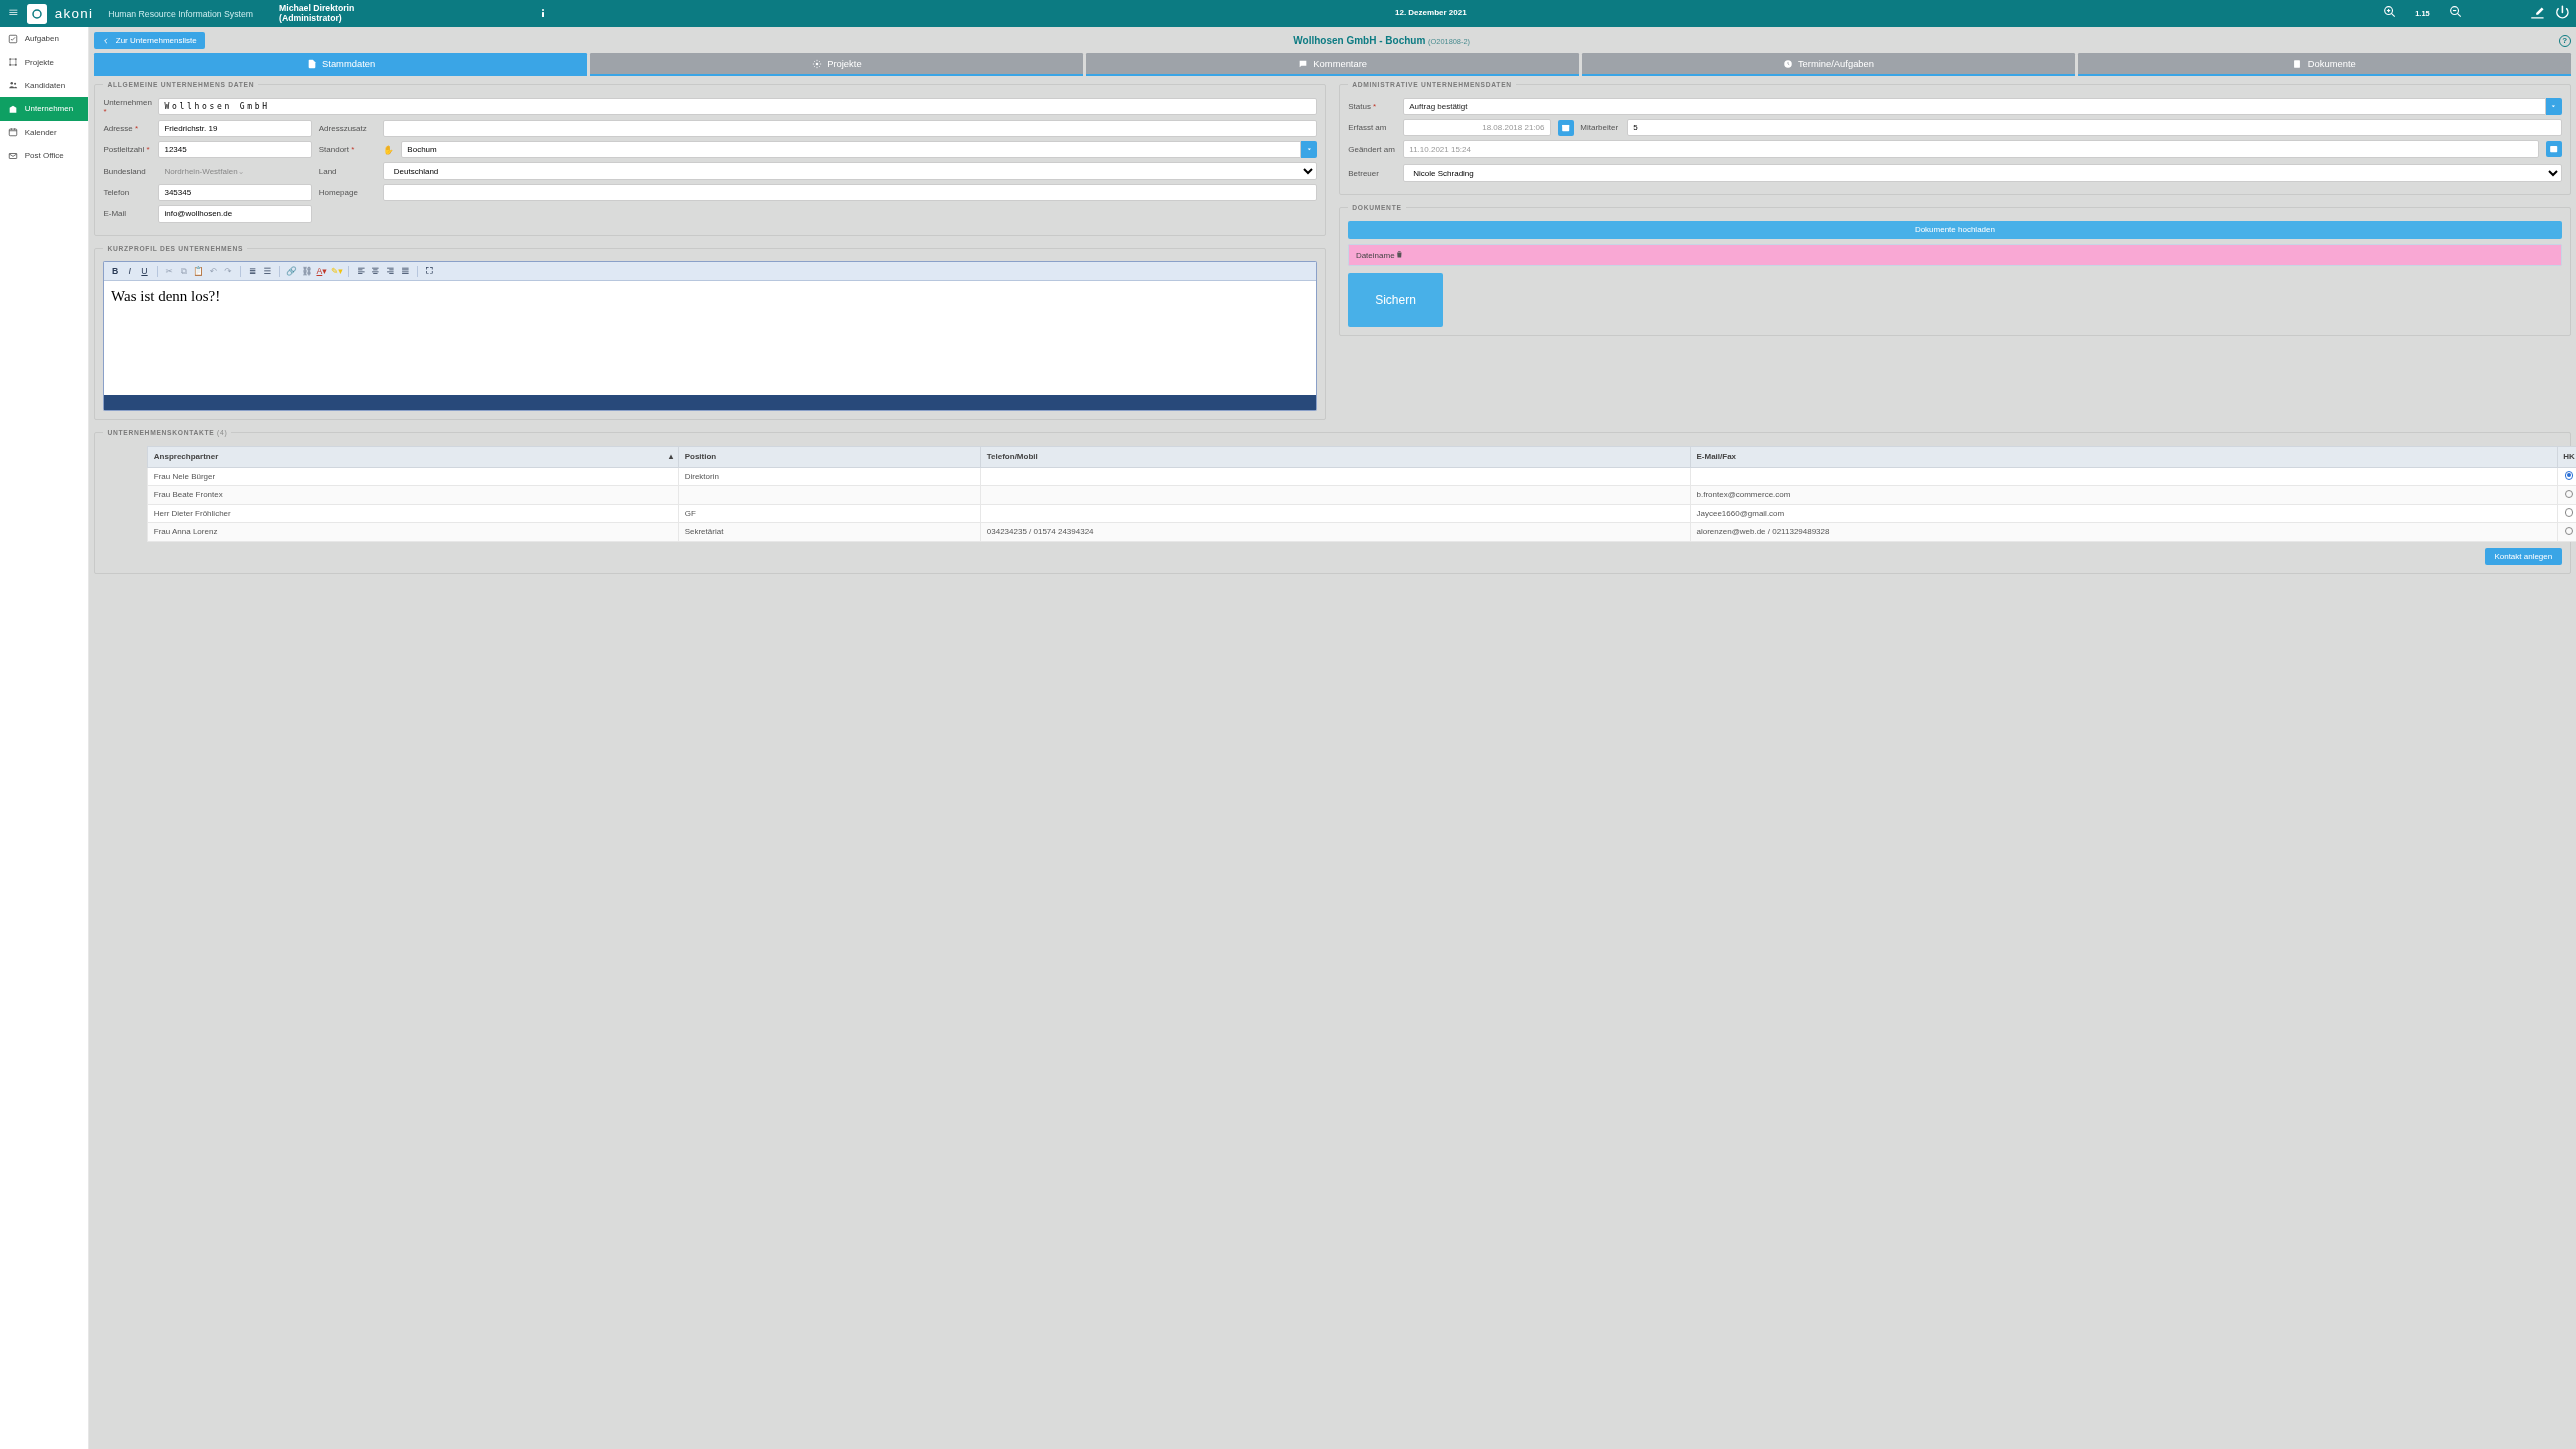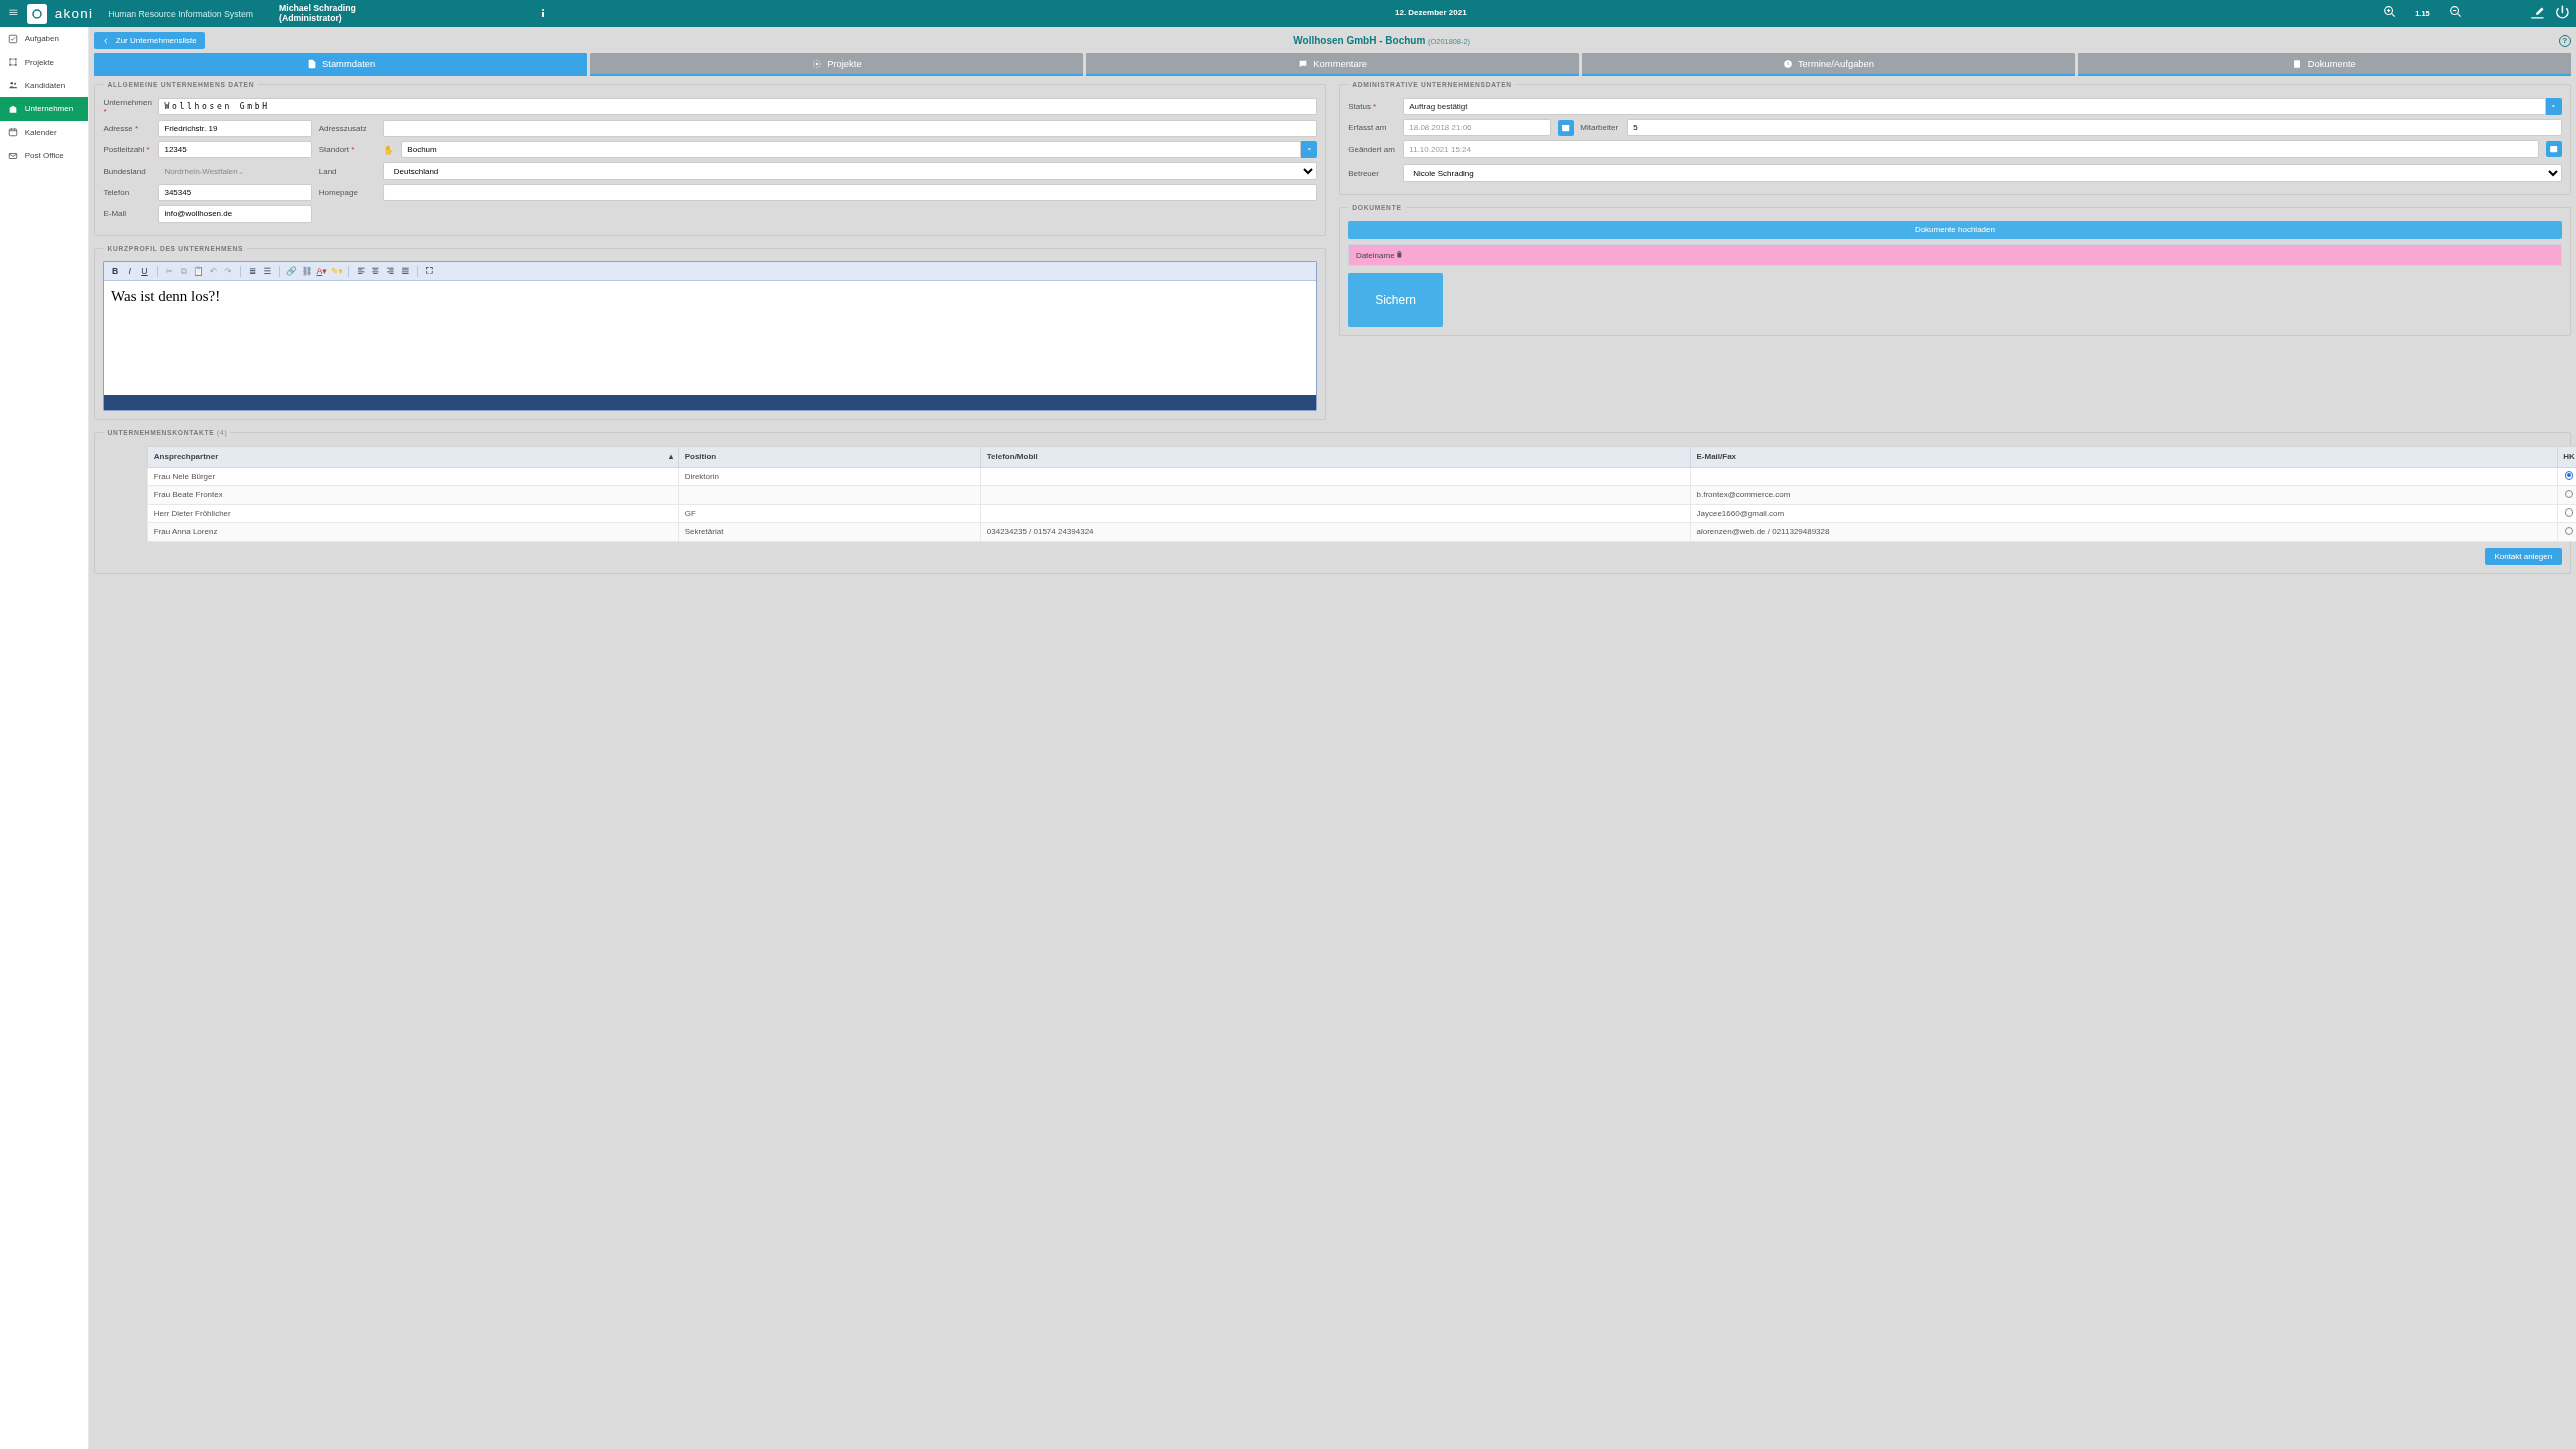--- a/index.html
+++ b/index.html
@@ -144,21 +144,21 @@
   </div>
   <div class="logo-sq">
     <svg viewBox="0 0 24 24">
         <circle cx="12" cy="12" r="8" fill="none" stroke="#0c7b82" stroke-width="3"></circle>
       </svg>
   </div>
   <span class="brand">akoni</span>
   <span class="subtitle">Human Resource Information System</span>
 
   <div class="top-user-wrap">
-    <span>Michael Schrading</span><br>
+    <span>Michael Direktorin</span><br>
     <span class="role">(Administrator)</span>
   </div>
 
   <div class="top-center">
     <svg viewBox="0 0 24 24">
         <circle cx="12" cy="6" r="2"></circle>
         <rect x="10" y="10" width="4" height="10" rx="1"></rect>
       </svg>
   </div>
 
@@ -416,21 +416,21 @@
               <div class="caret">
                   <svg viewBox="0 0 24 24">
                     <path d="M6 9l6 6 6-6z"></path>
                   </svg>
                 </div>
             </div>
           </div>
 
           <div class="row">
             <label>Erfasst am</label>
-            <input type="text" readonly="" style="color: rgb(153, 153, 153); max-width: 148px;" value="18.08.2018 21:06">
+            <input type="text" readonly="" style="color: rgb(153, 153, 153); max-width: 148px; text-align: right;" value="18.08.2018 21:06">
             <div class="cal-btn">
                 <svg viewBox="0 0 24 24">
                   <rect x="3" y="5" width="18" height="16" rx="2" fill="#fff"></rect>
                   <rect x="3" y="5" width="18" height="4" fill="#fff"></rect>
                 </svg>
               </div>
             <label style="width:40px">Mitarbeiter</label>
             <input type="text" value="5" style="">
           </div>
 

